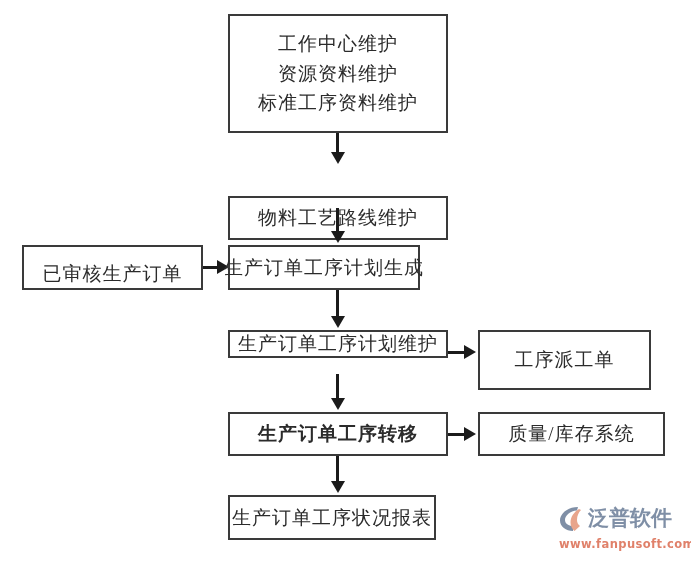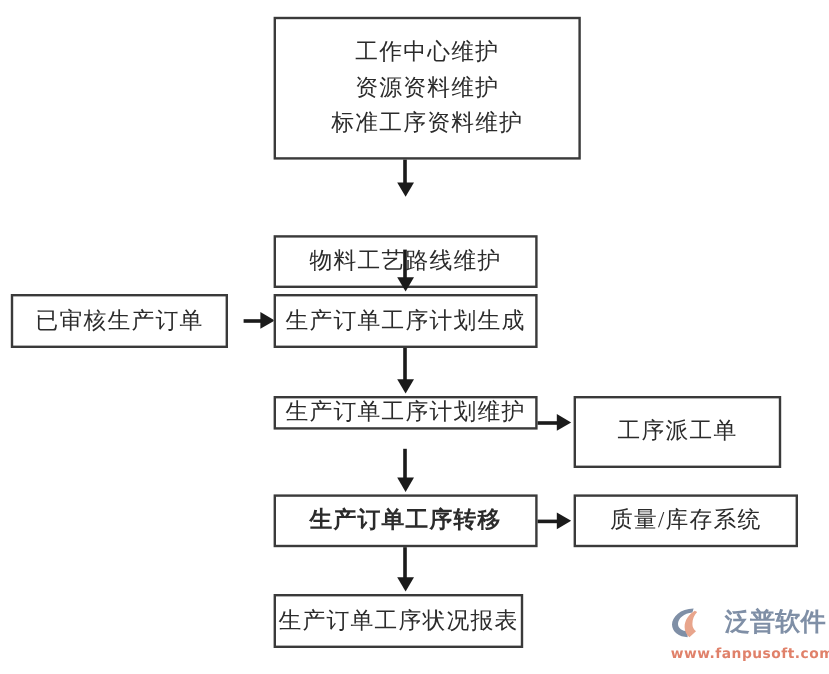--- a/index.html
+++ b/index.html
@@ -32,24 +32,24 @@
     line-height: 1.55;
     letter-spacing: 1px;
     white-space: nowrap;
     text-align: center;
   }
   .node .line {
     display: block;
   }
 
   
-  .n-basic-data   { left: 228px; top: 14px;  width: 256px; height: 119px; }
+  .n-basic-data   { left: 228px; top: 14px;  width: 220px; height: 119px; }
   .n-routing      { left: 228px; top: 164px; width: 220px; height: 44px; margin-top: 32px; }
-  .n-approved     { left: 9px;  top: 245px; width: 181px; height: 45px; }
-  .n-generate     { left: 228px; top: 245px; width: 220px; height: 45px; }
+  .n-approved     { left: 22px;  top: 245px; width: 181px; height: 45px; justify-content: flex-end; }
+  .n-generate     { left: 228px; top: 245px; width: 192px; height: 45px; }
   .n-maintain     { left: 228px; top: 330px; width: 220px; height: 28px; }
   .n-dispatch     { left: 478px; top: 330px; width: 173px; height: 60px; }
   .n-transfer     { left: 228px; top: 412px; width: 220px; height: 44px; font-weight: bold; }
   .n-qc-inv       { left: 478px; top: 412px; width: 187px; height: 44px; }
   .n-report       { left: 228px; top: 495px; width: 208px; height: 45px; }
 
   
   .conn {
     position: absolute;
   }
@@ -126,21 +126,21 @@
     width: 128px;
     height: 54px;
     display: flex;
     flex-direction: column;
     align-items: flex-start;
     justify-content: center;
   }
   .logo-row {
     display: flex;
     align-items: center;
-    gap: 16px;
+    gap: 0;
     justify-content: center;
   }
   .logo-mark {
     width: 30px;
     height: 30px;
     flex: none;
   }
   .logo-word {
     font-family: "DejaVu Sans", sans-serif;
     font-size: 21px;

